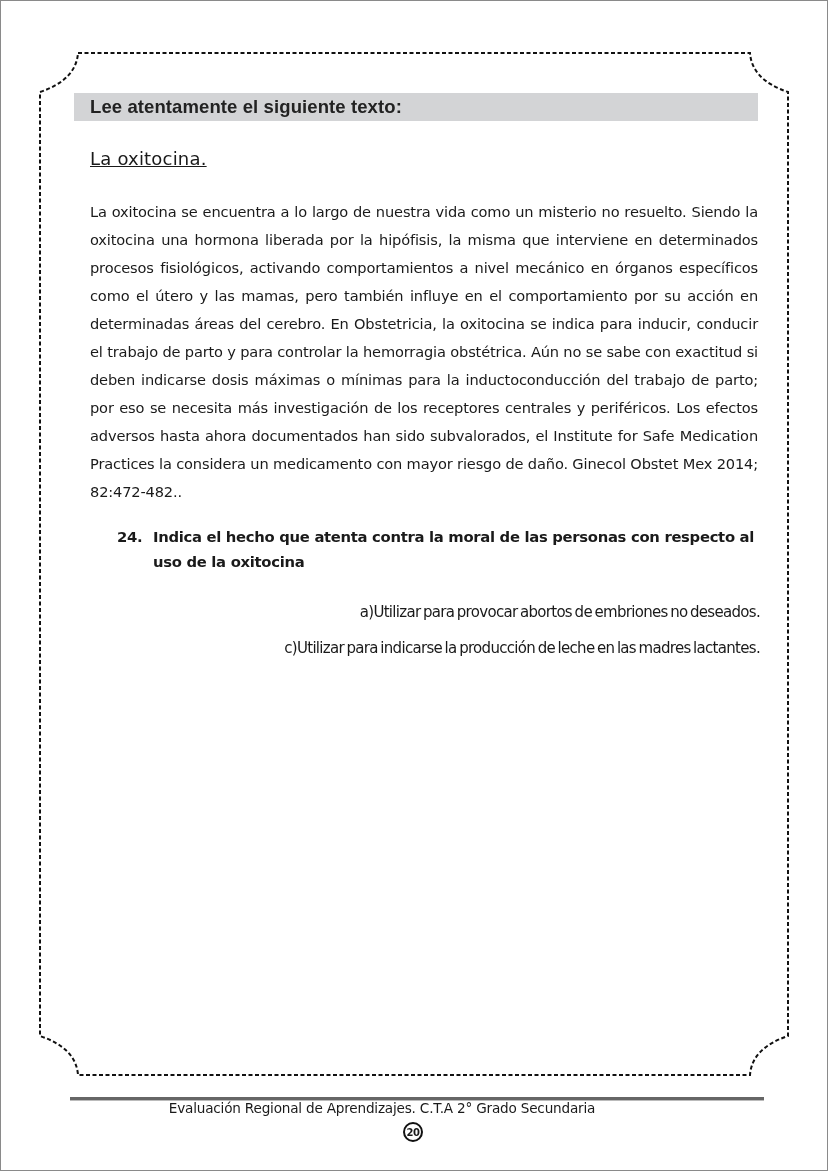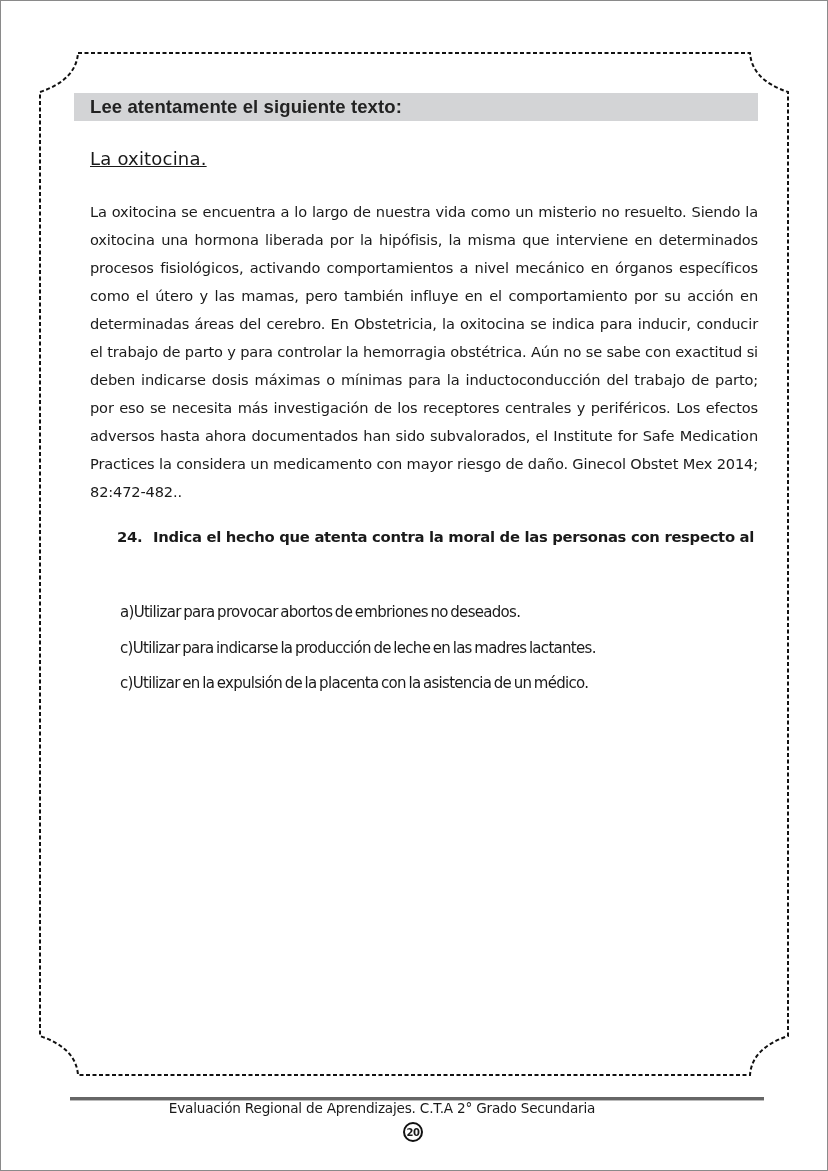--- a/index.html
+++ b/index.html
@@ -34,21 +34,21 @@
     .question {
       position: absolute; left: 100px; top: 524px; width: 668px;
       font-family: "DejaVu Sans", sans-serif; font-weight: bold; font-size: 14.8px; line-height: 25px;
       letter-spacing: -0.3px;
       margin-left: 17px;
     }
     .question .num { display: inline-block; width: 36px; }
     .question .qline2 { padding-left: 36px; }
     .options {
       position: absolute; left: 120px; top: 601px; width: 640px;
-      font-family: "DejaVu Sans", sans-serif; font-size: 15px; letter-spacing: -0.7px; word-spacing: -1.5px;
+      font-family: "DejaVu Sans", sans-serif; font-size: 15px; letter-spacing: -0.7px; word-spacing: -1.5px; text-align: right;
     }
     .option { height: 35.5px; line-height: 22px; }
     .footer-rule {
       position: absolute; left: 70px; top: 1097px; width: 694px; height: 3px; background: #666;
       border-bottom: 1px solid #bbb;
     }
     .footer-text {
       position: absolute; left: 0; width: 764px; top: 1100px; text-align: center;
       font-family: "DejaVu Sans", sans-serif; font-size: 13.6px; letter-spacing: -0.2px;
     }
@@ -70,23 +70,23 @@
 
 <div class="header-band"></div>
 <div class="header-text">Lee atentamente el siguiente texto:</div>
 
 <div class="doc-title">La oxitocina.</div>
 
 <div class="body-text">La oxitocina se encuentra a lo largo de nuestra vida como un misterio no resuelto. Siendo la oxitocina una hormona liberada por la hipófisis, la misma que interviene en determinados procesos fisiológicos, activando comportamientos a nivel mecánico en órganos específicos como el útero y las mamas, pero también influye en el comportamiento por su acción en determinadas áreas del cerebro. En Obstetricia, la oxitocina se indica para inducir, conducir el trabajo de parto y para controlar la hemorragia obstétrica. Aún no se sabe con exactitud si deben indicarse dosis máximas o mínimas para la inductoconducción del trabajo de parto; por eso se necesita más investigación de los receptores centrales y periféricos. Los efectos adversos hasta ahora documentados han sido subvalorados, el Institute for Safe Medication Practices la considera un medicamento con mayor riesgo de daño. Ginecol Obstet Mex 2014; 82:472-482..</div>
 
 <div class="question">
   <div><span class="num">24.</span><span>Indica el hecho que atenta contra la moral de las personas con respecto al</span></div>
+  <div class="qline2">uso de la oxitocina</div>
 </div>
 
 <div class="options">
   <div class="option"><span>a)</span><span>Utilizar para provocar abortos de embriones no deseados.</span></div>
   <div class="option"><span>c)</span><span>Utilizar para indicarse la producción de leche en las madres lactantes.</span></div>
-  <div class="option"><span>c)</span><span>Utilizar en la expulsión de la placenta con la asistencia de un médico.</span></div>
 </div>
 
 <div class="footer-rule"></div>
 <div class="footer-text">Evaluación Regional de Aprendizajes.  C.T.A 2° Grado Secundaria</div>
 <div class="page-num">20</div>
 
 </body></html>

